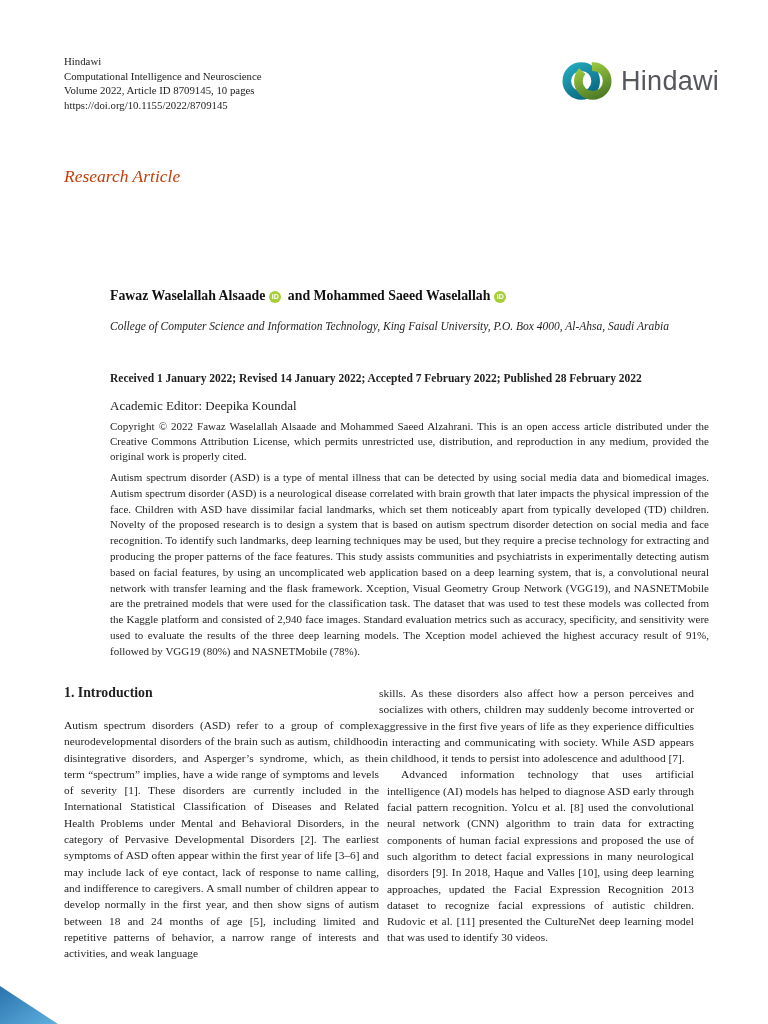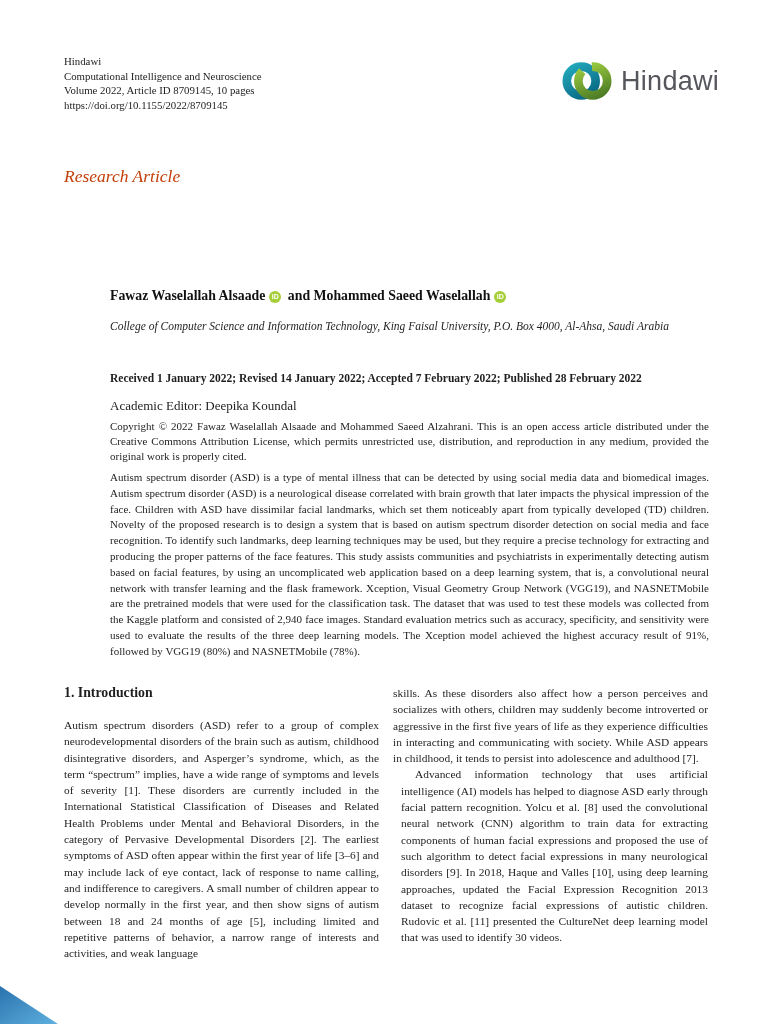--- a/index.html
+++ b/index.html
@@ -68,21 +68,21 @@
     position:absolute; left:110px; top:419px; width:599px;
     font-size:11px; line-height:14.9px; text-align:justify;
   }
   .abstract {
     position:absolute; left:110px; top:470px; width:599px;
     font-size:11px; line-height:15.8px; text-align:justify;
   }
   
   .columns {
     position:absolute; left:64px; top:685px; width:644px;
-    display:flex; gap:14px;
+    display:flex; 
   }
   .col { width:315px; font-size:11.4px; line-height:16.3px; text-align:justify; }
   .col h2 { font-size:13.8px; font-weight:bold; line-height:16px; margin:0 0 16px 0; text-align:left; }
   .col p { margin:0; }
   .col p.indent { text-indent:14px;margin-left:8px; }
   
   .corner-fold { position:absolute; left:0; bottom:0; width:58px; height:38px; }
 </style>
 </head>
 <body>

